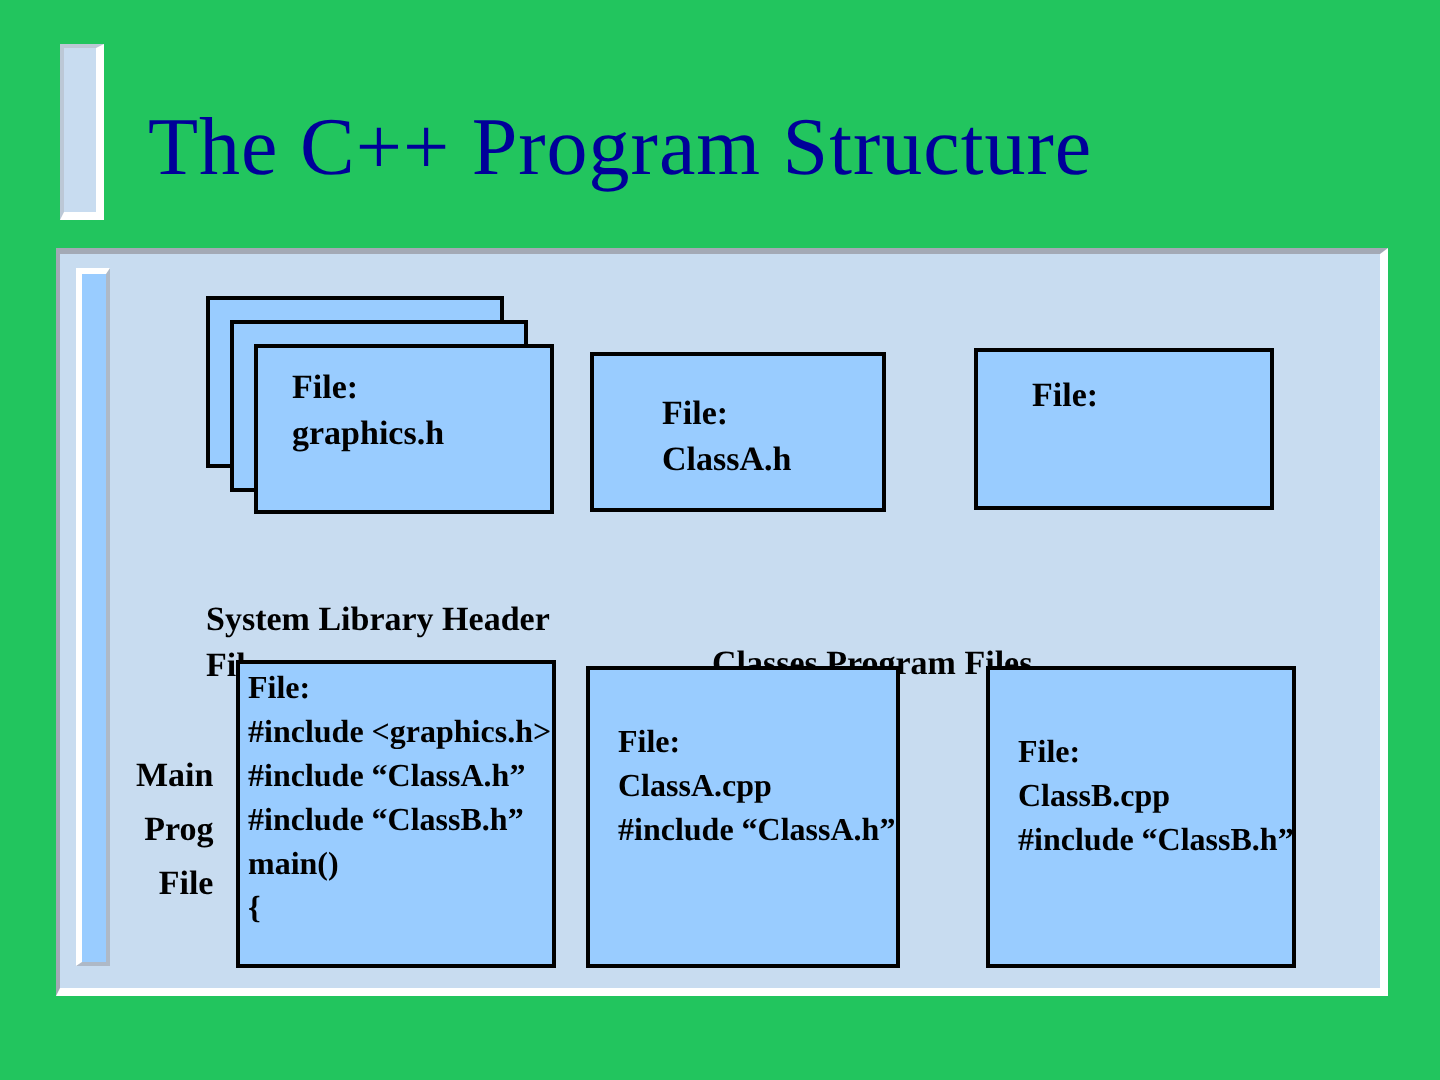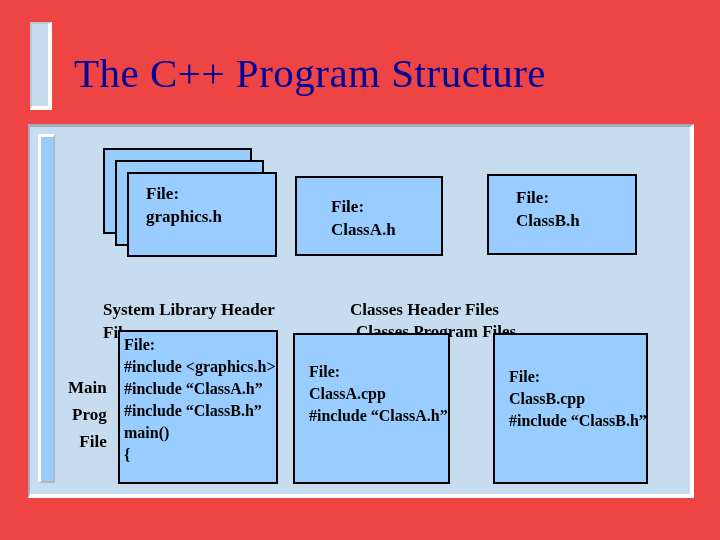--- a/index.html
+++ b/index.html
@@ -6,21 +6,21 @@
   html, body { width: 720px; height: 540px; }
   body {
     font-family: "Liberation Serif", "DejaVu Serif", serif;
     background: #99CCFF;
     overflow: hidden;
   }
   .slide {
     position: relative;
     width: 720px;
     height: 540px;
-    background: #ef4444;
+    background: #22c55e;
     color: #000;
   }
   
   .title-deco {
     position: absolute;
     left: 30px; top: 22px;
     width: 22px; height: 88px;
     background: #C8DCF0;
     border-top: 2px solid #BCC8D6;
     border-left: 2px solid #BCC8D6;
@@ -118,25 +118,23 @@
     <div class="bline">File:</div>
     <div class="bline">graphics.h</div>
   </div>
 
   <div class="filebox" id="classa-h">
     <div class="bline">File:</div>
     <div class="bline">ClassA.h</div>
   </div>
   <div class="filebox" id="classb-h">
     <div class="bline">File:</div>
-    <div class="bline">ClassB.h</div>
   </div>
 
   <div class="label" id="lbl-syslib">System Library Header Files</div>
-  <div class="label" id="lbl-clshdr">Classes Header Files</div>
   <div class="label" id="lbl-clsprg">Classes Program Files</div>
   <div class="label" id="lbl-mainprog">
     <div>Main</div>
     <div>Prog</div>
     <div>File</div>
   </div>
 
   <div class="filebox" id="mainbox">
     <div class="cline">File:</div>
     <div class="cline">#include &lt;graphics.h&gt;</div>

